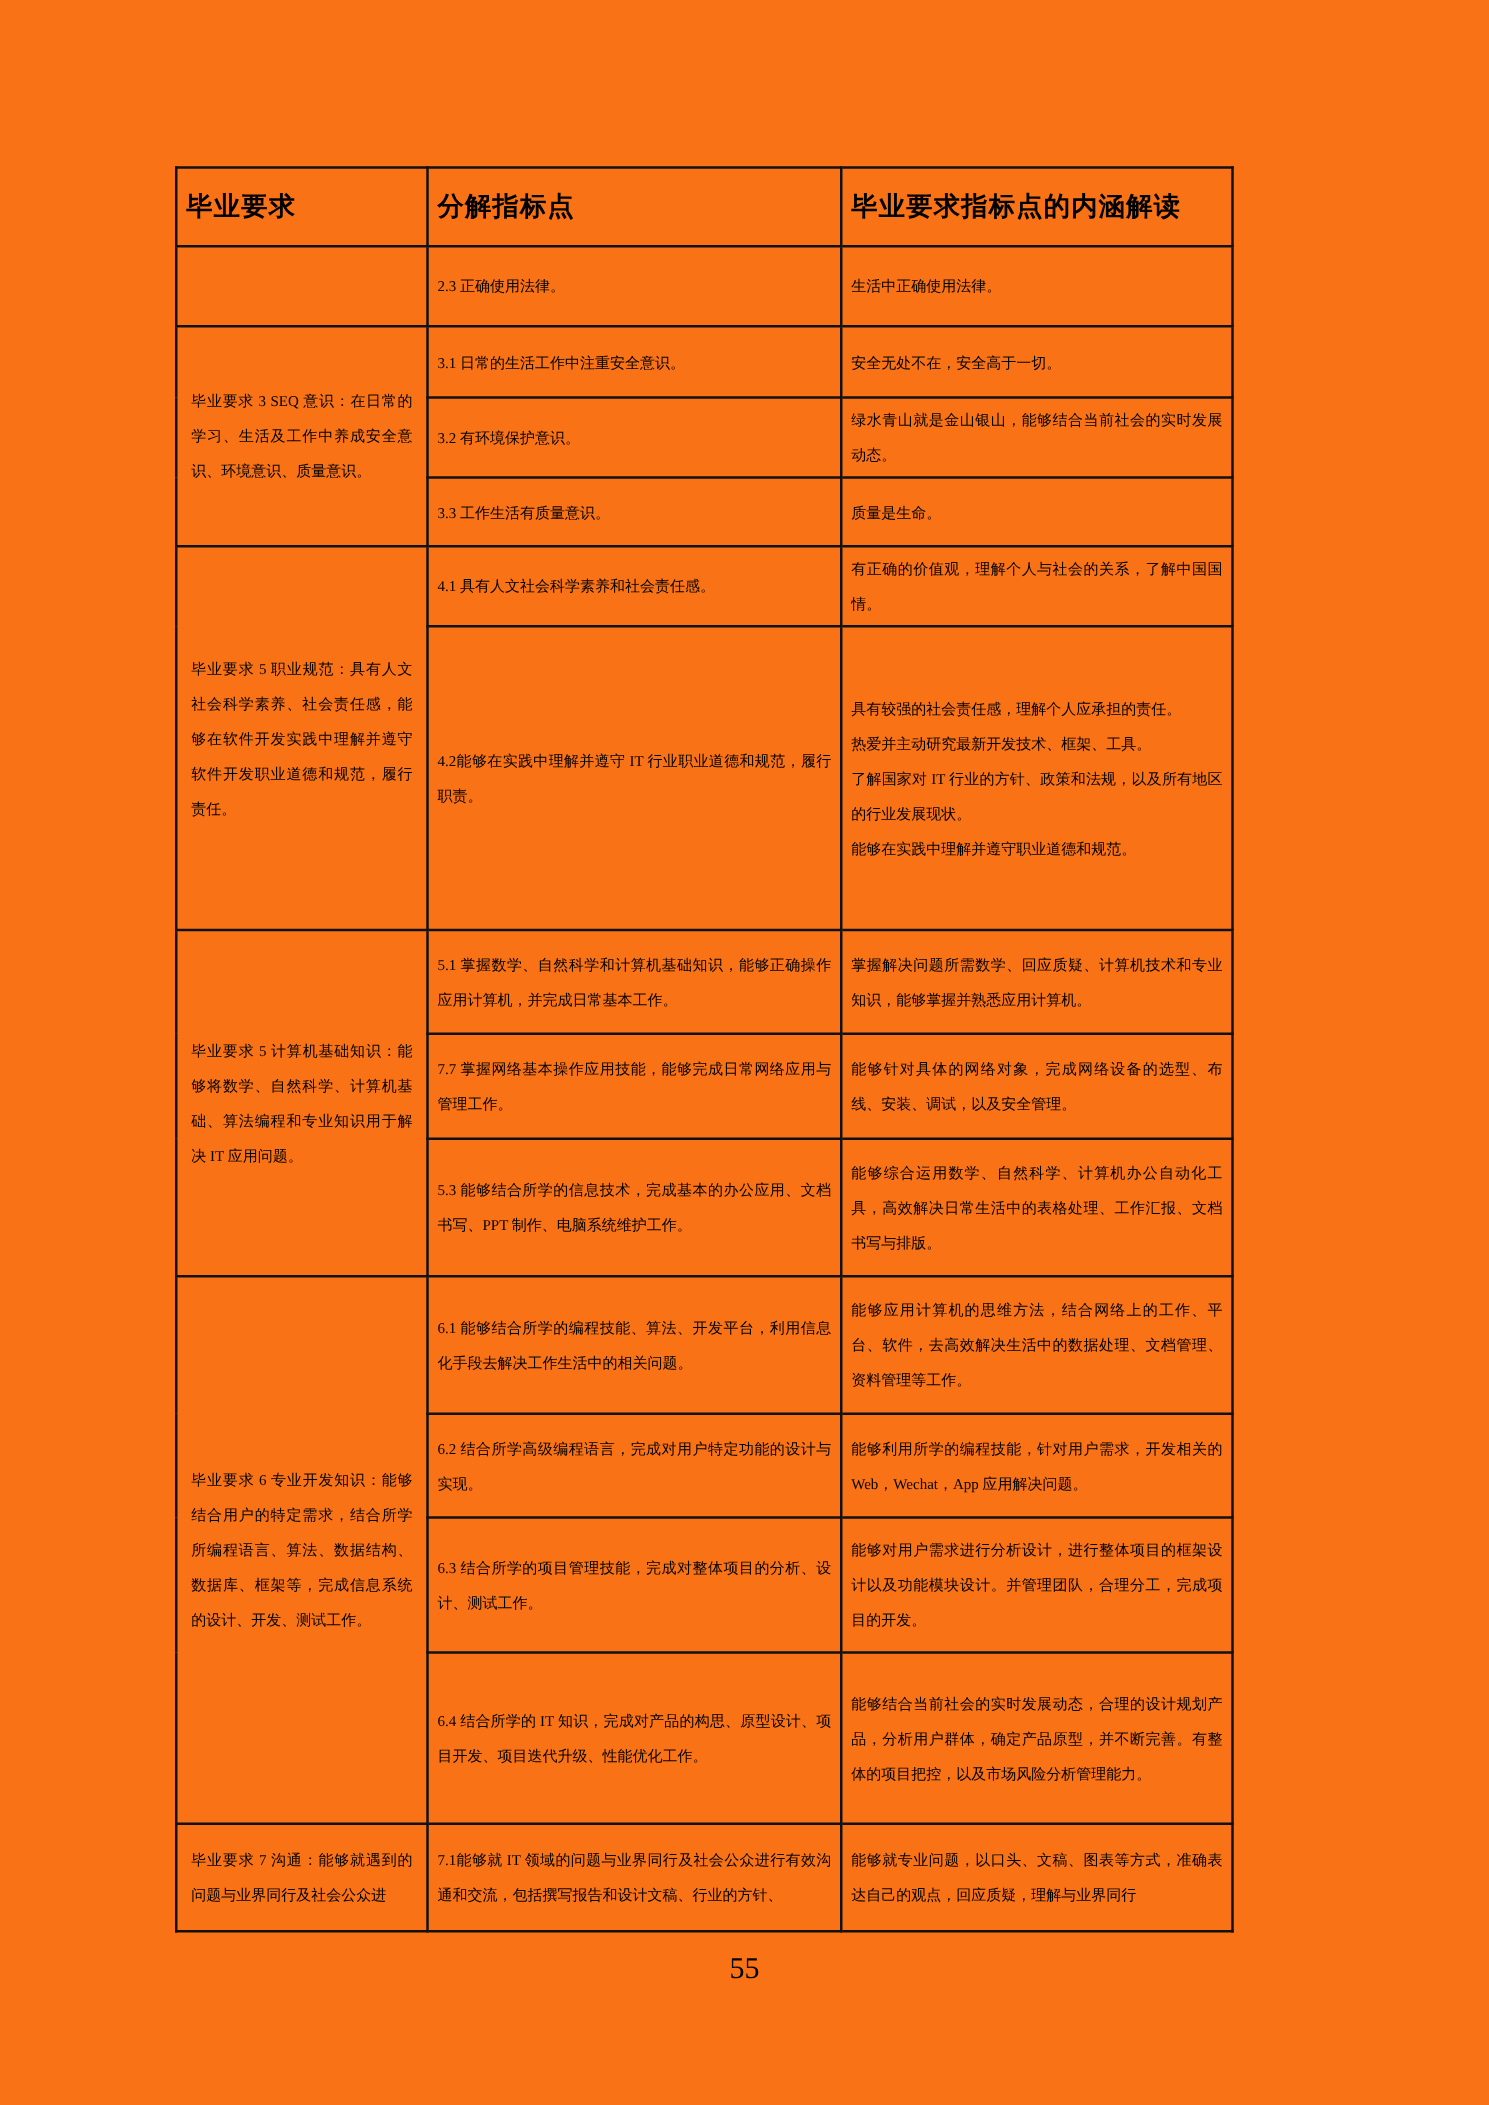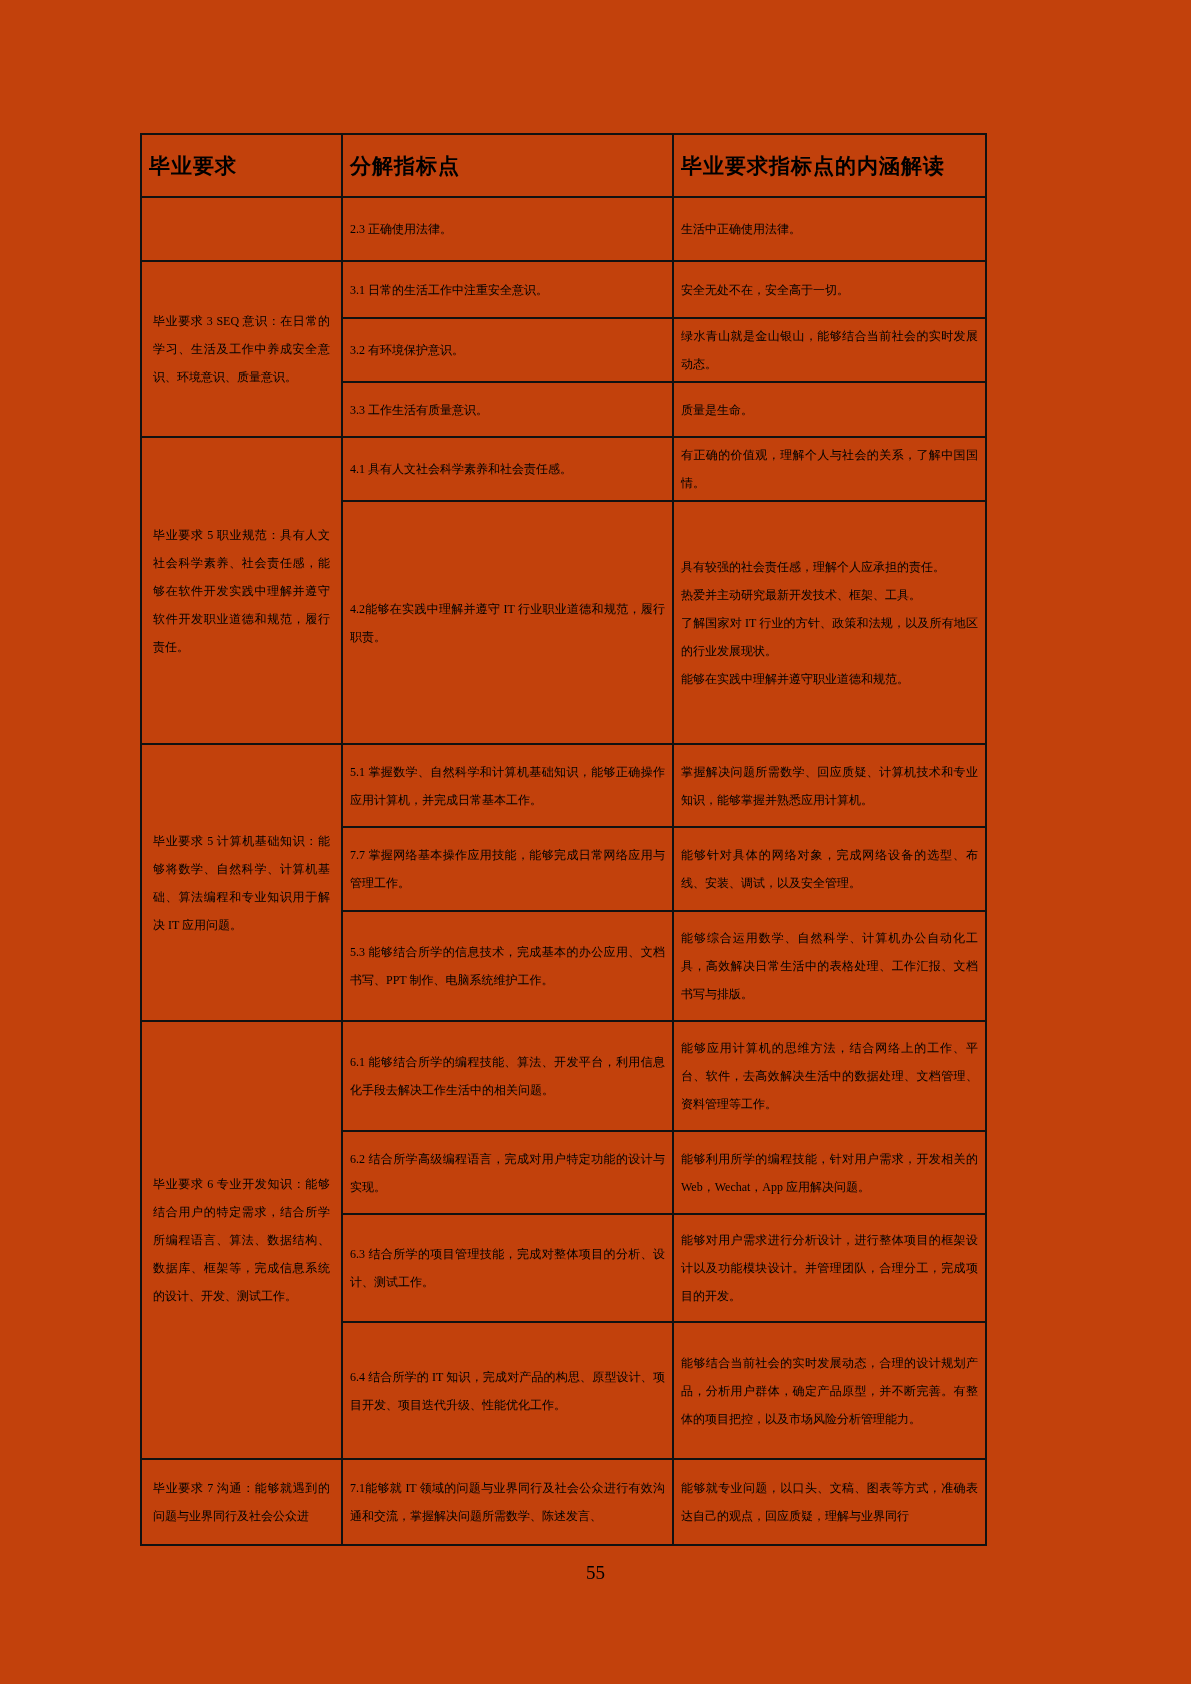--- a/index.html
+++ b/index.html
@@ -1,21 +1,21 @@
 <!DOCTYPE html>
 <html lang="zh"><head>
 <meta charset="utf-8">
 <style>
   html, body { margin: 0; padding: 0; background: #ffffff; }
   body {
     width: 1191px; height: 1684px;
     font-family: "Liberation Serif", "DejaVu Serif", serif;
     color: #000;
   }
-  .page { position: relative; width: 1191px; height: 1684px; overflow: hidden; background: #c2410c; }
+  .page { position: relative; width: 1191px; height: 1684px; overflow: hidden; background: #f97316; }
 
   table.req-table {
     position: absolute; left: 140px; top: 133px;
     width: 845px;
     border-collapse: collapse;
     table-layout: fixed;
   }
   col.c1 { width: 201px; }
   col.c2 { width: 331px; }
   col.c3 { width: 313px; }
@@ -36,21 +36,21 @@
     text-align: left;
     font-family: "Liberation Sans", "DejaVu Sans", sans-serif;
     letter-spacing: 1px;
   }
   td.req { padding: 14px 11px; }
   td.int { white-space: pre-line; }
 
   .pageno {
     position: absolute; top: 1562px; left: 0;
     width: 100%; text-align: center;
-    font-size: 19px;
+    font-size: 24px;
   }
 </style>
 </head>
 <body>
 
 <div class="page">
 
   <table class="req-table">
     <colgroup>
         <col class="c1">
@@ -125,20 +125,20 @@
       <td class="ind">6.3 结合所学的项目管理技能，完成对整体项目的分析、设计、测试工作。</td>
       <td class="int">能够对用户需求进行分析设计，进行整体项目的框架设计以及功能模块设计。并管理团队，合理分工，完成项目的开发。</td>
     </tr>
     <tr style="height:137px">
       <td class="ind">6.4 结合所学的 IT 知识，完成对产品的构思、原型设计、项目开发、项目迭代升级、性能优化工作。</td>
       <td class="int">能够结合当前社会的实时发展动态，合理的设计规划产品，分析用户群体，确定产品原型，并不断完善。有整体的项目把控，以及市场风险分析管理能力。</td>
     </tr>
 
     <tr style="height:83px">
       <td class="req">毕业要求 7 沟通：能够就遇到的问题与业界同行及社会公众进</td>
-      <td class="ind">7.1能够就 IT 领域的问题与业界同行及社会公众进行有效沟通和交流，掌握解决问题所需数学、陈述发言、</td>
+      <td class="ind">7.1能够就 IT 领域的问题与业界同行及社会公众进行有效沟通和交流，包括撰写报告和设计文稿、行业的方针、</td>
       <td class="int">能够就专业问题，以口头、文稿、图表等方式，准确表达自己的观点，回应质疑，理解与业界同行</td>
     </tr>
   </tbody>
     </table>
 
   <div class="pageno">55</div>
 </div>
 
 </body></html>

